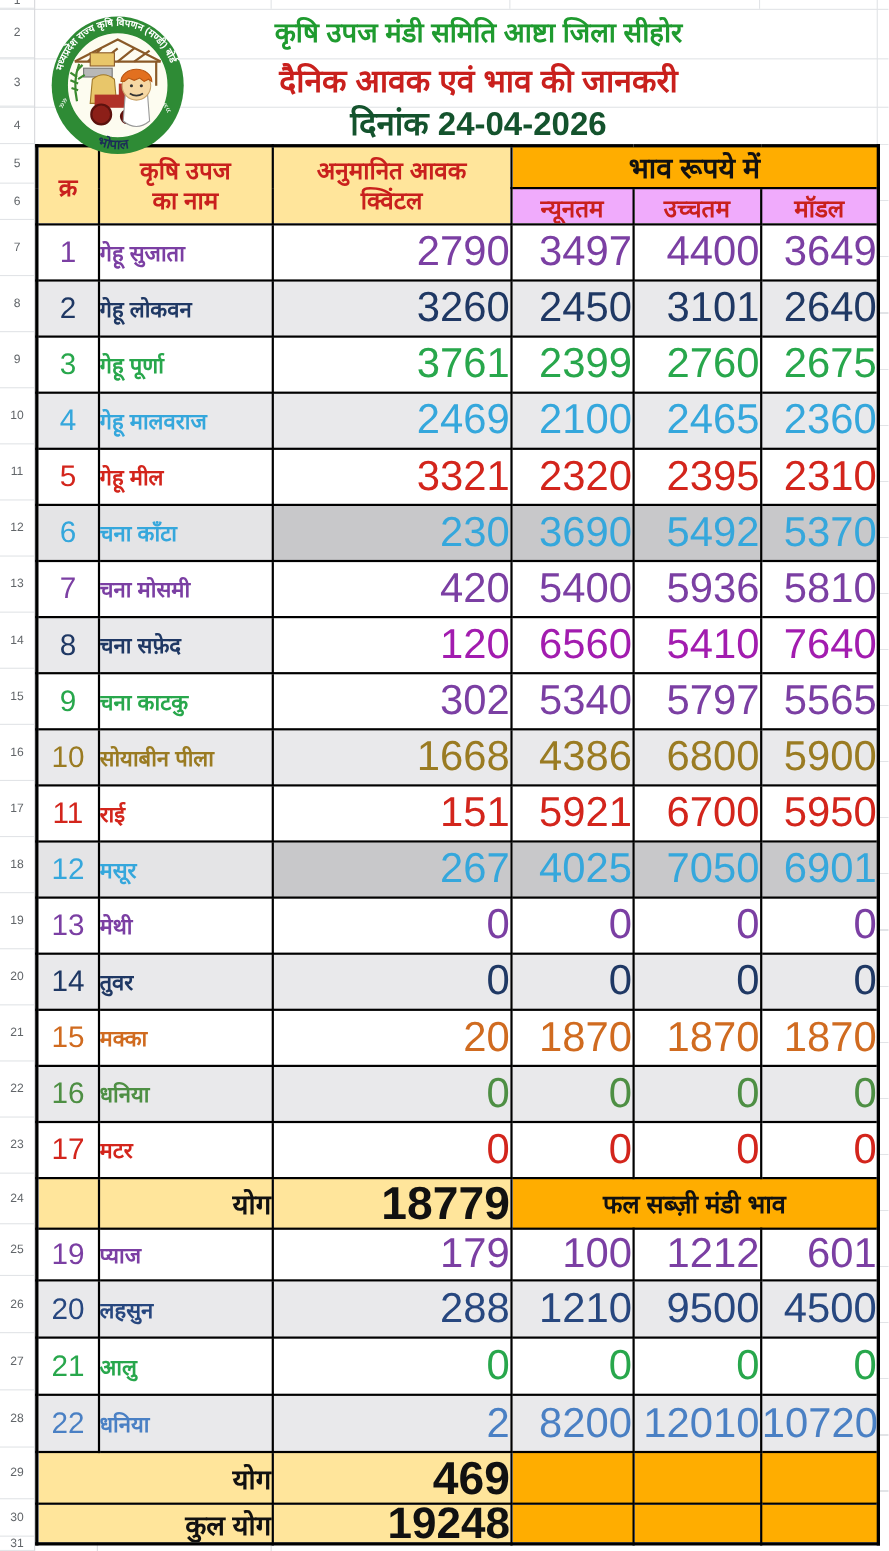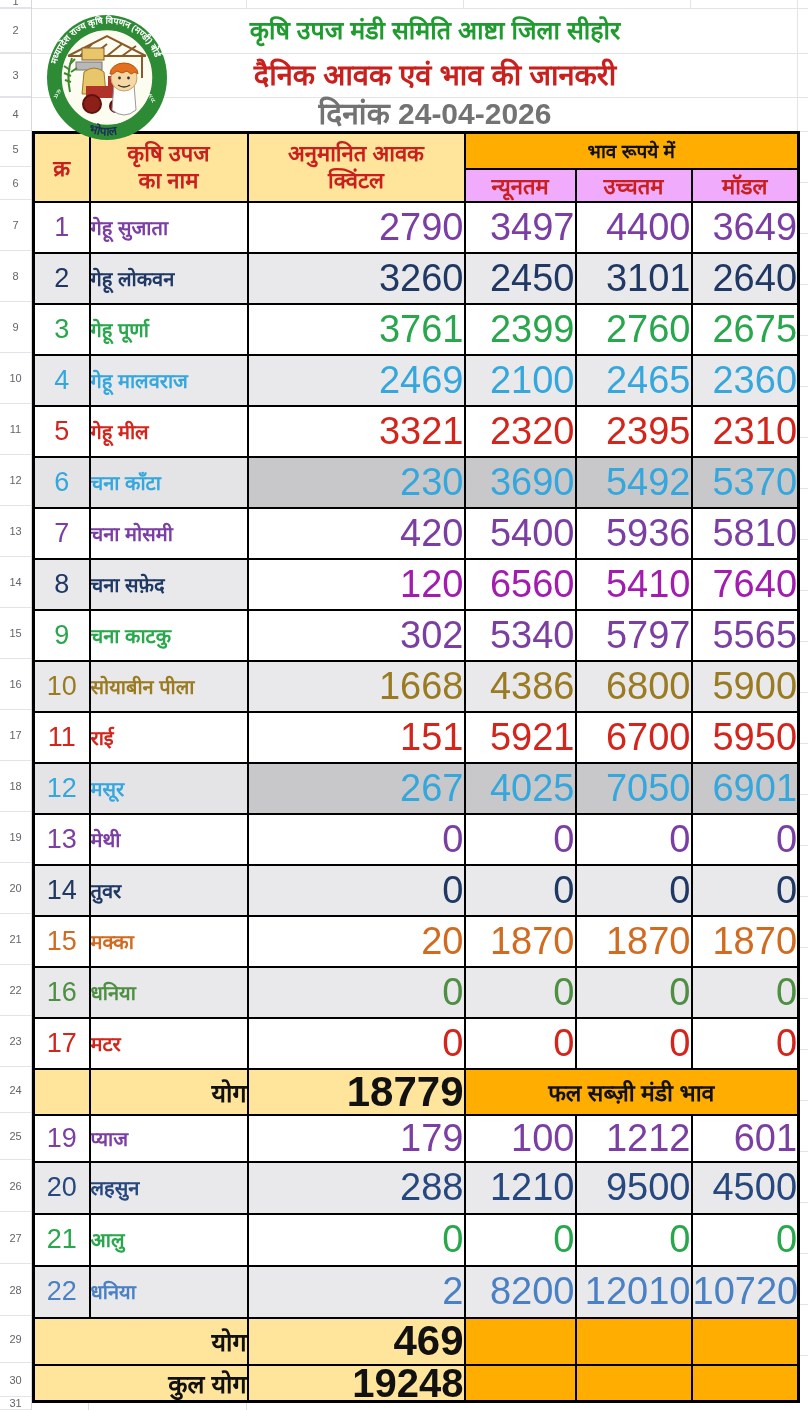--- a/index.html
+++ b/index.html
@@ -18,37 +18,37 @@
   
   .hline { position:absolute; left:0; width:808px; height:1px; background:#e2e4e7; }
   .vline { position:absolute; width:1px; background:#e2e4e7; }
   #right-margin-lines { position:absolute; left:797px; top:131px; width:11px; height:1266px;
       background:repeating-linear-gradient(#e2e4e7 0 1px, transparent 1px 51px); }
 
   
   #titles { position:absolute; left:70px; top:8px; width:730px; text-align:center; z-index:2; }
   .title-main { height:45px; line-height:45px; font-size:25px; font-weight:bold; color:#1f9b2f; white-space:nowrap; }
   .title-sub  { height:44px; line-height:44px; font-size:29px; font-weight:bold; color:#c9201d; white-space:nowrap; }
-  .title-date { height:34px; line-height:34px; font-size:30px; font-weight:bold; color:#737373; white-space:nowrap; }
+  .title-date { height:34px; line-height:34px; font-size:30px; font-weight:bold; color:#14532d; white-space:nowrap; }
 
   
   #logo { position:absolute; left:46px; top:14px; width:122px; height:127px; z-index:3; }
 
   
   #mandi-table { position:absolute; left:32px; top:131px; z-index:2;
       border-collapse:collapse; table-layout:fixed; width:765px;
       border:3px solid #000; }
   #mandi-table td, #mandi-table th { border:2px solid #000; padding:0; overflow:hidden; vertical-align:middle; }
   col.c-sr{width:56px} col.c-nm{width:158px} col.c-qt{width:217px}
   col.c-mn{width:111px} col.c-mx{width:116px} col.c-md{width:107px}
 
   tr.hrow1 { height:36px; } tr.hrow2 { height:33px; }
   tr.hrow2 th { border-bottom:3px solid #000; }
   .hdr-cream { background:#ffe59b; color:#c9201d; font-weight:bold; font-size:22px; text-align:center; }
-  .hdr-orange { background:#ffad00; color:#111; font-weight:bold; font-size:19px; text-align:center; }
+  .hdr-orange { background:#ffad00; color:#111; font-weight:bold; font-size:26px; text-align:center; }
   .hdr-white { background:#f0abfc; color:#c9201d; font-weight:bold; font-size:22px; text-align:center; }
   .hl { display:block; line-height:27px; }
 
   tr.drow { height:51px; }
   td.sr { text-align:center; font-size:27px; }
   td.nm { text-align:left; padding-left:5px; font-weight:bold; font-size:20px; white-space:nowrap; }
   td.val { text-align:right; font-size:38px; white-space:nowrap; }
   td.qt { padding-right:8px; } td.mn { padding-right:10px; }
   td.mx { padding-right:14px; } td.md { padding-right:4px; }
 

